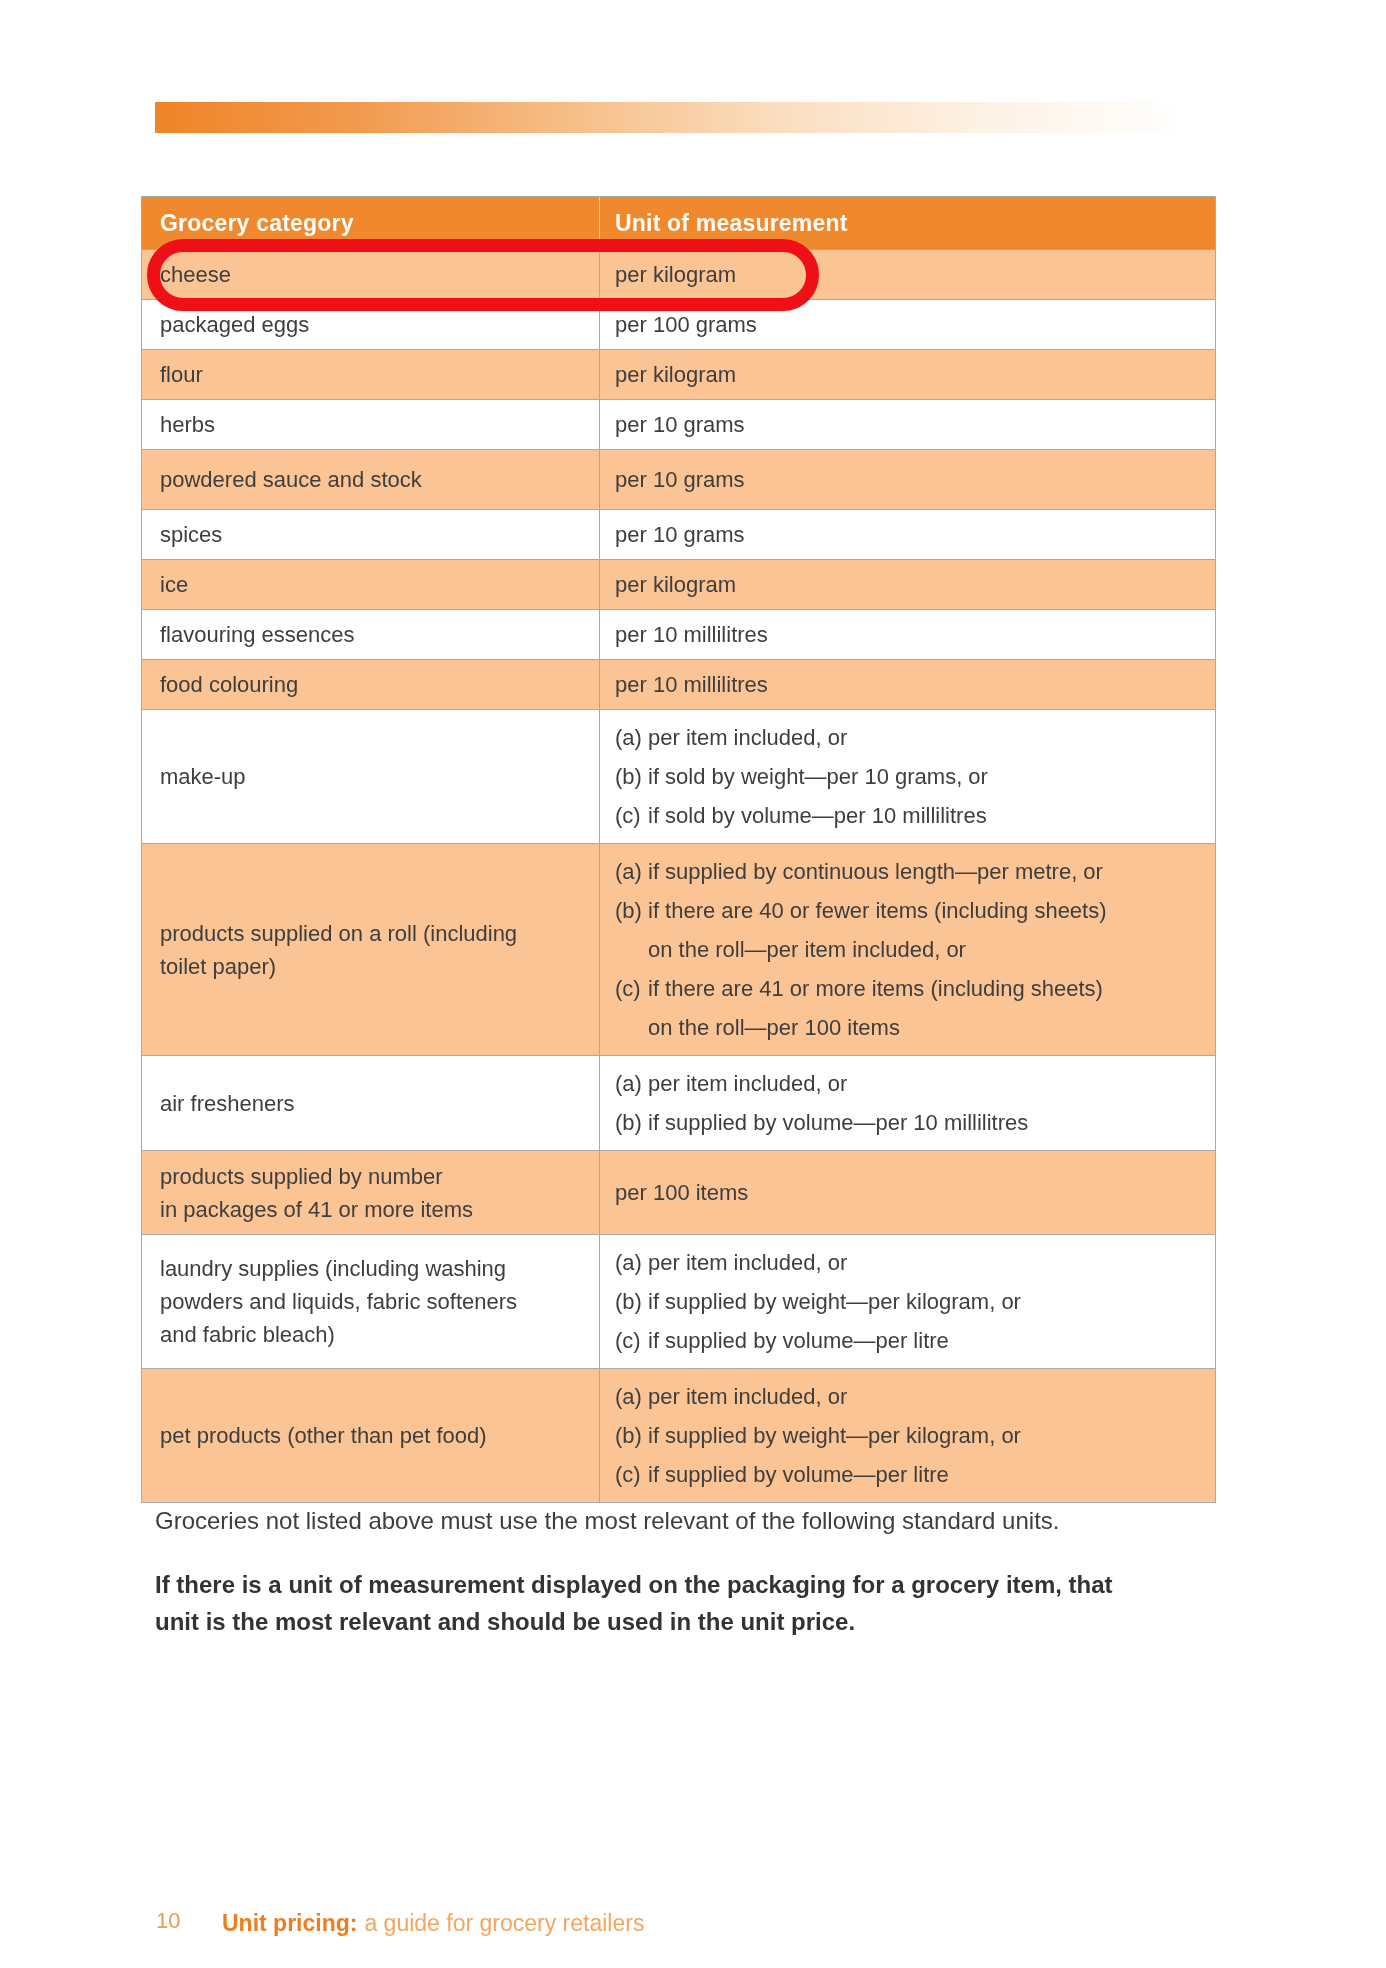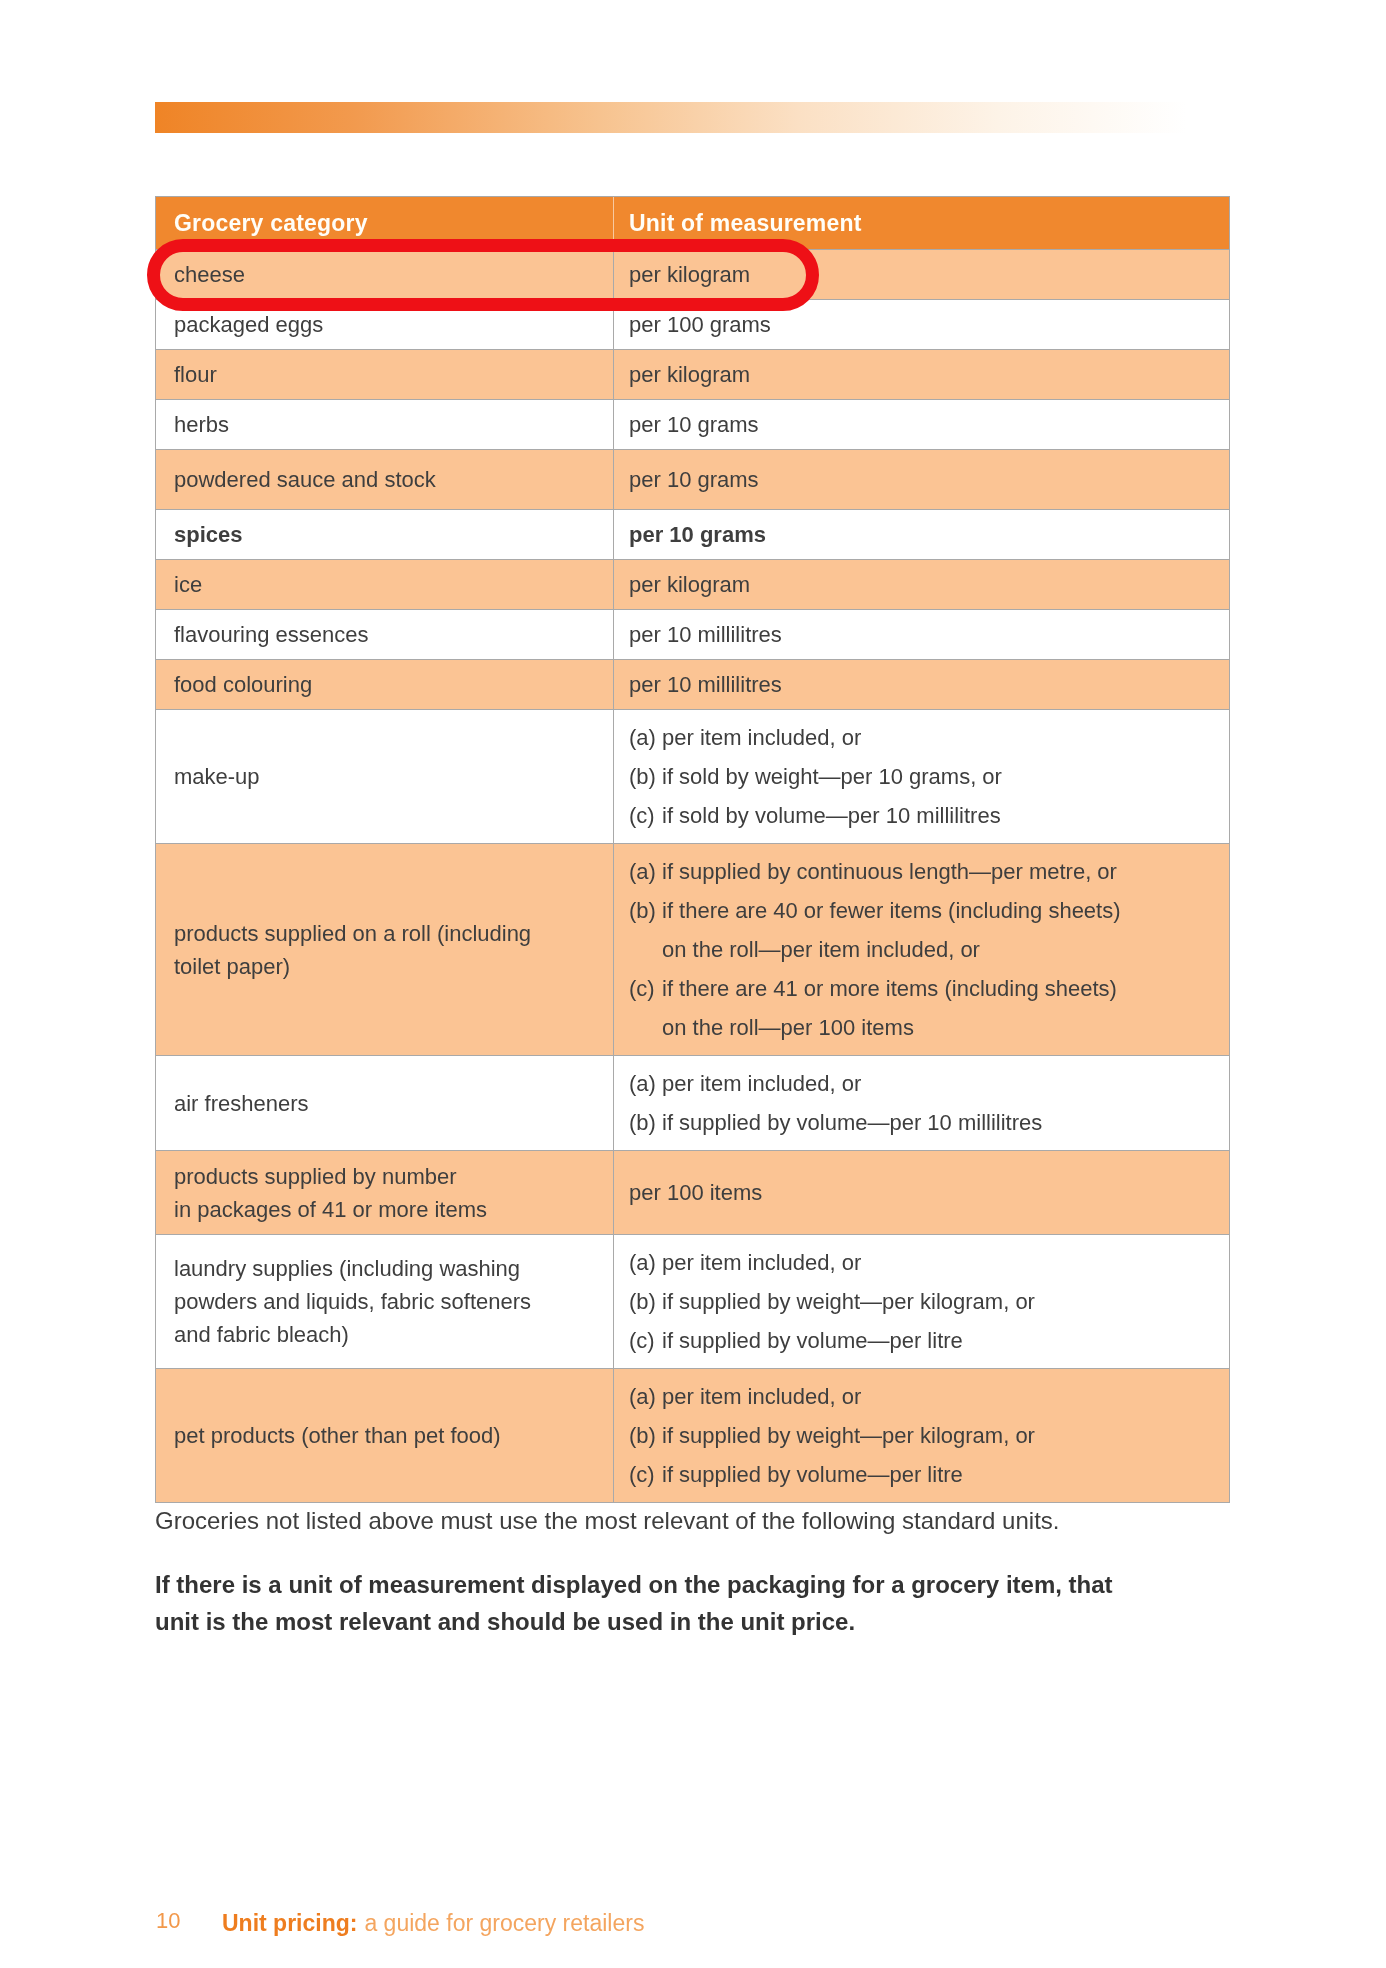--- a/index.html
+++ b/index.html
@@ -10,21 +10,21 @@
     font-family:"Liberation Sans", sans-serif;
     overflow:hidden;
   }
   
   .top-bar{
     position:absolute;left:155px;top:102px;width:1109px;height:31px;
     background:linear-gradient(to right,#ef8426 0%,#f29a4e 18%,#f7c38f 40%,#fbe0c4 58%,#fdf3e7 76%,#ffffff 93%);
   }
   
   .grocery-table{
-    position:absolute;left:155px;top:196px;width:1075px;
+    position:absolute;left:141px;top:196px;width:1075px;
     border:1px solid #a9a9a9;
     box-sizing:border-box;
     background:#ffffff;
   }
   .thead{
     display:flex;height:52px;background:#f0882e;box-sizing:border-box;
   }
   .thead .hcell{
     display:flex;align-items:center;
     color:#fffef8;font-size:23px;font-weight:bold;letter-spacing:.2px;
@@ -123,21 +123,21 @@
           </div>
         </div>
         <div class="trow shaded" style="height: 60px;">
           <div class="cat">
             <div class="cline">powdered sauce and stock</div>
           </div>
           <div class="unit">
             <div class="simple">per 10 grams</div>
           </div>
         </div>
-        <div class="trow" style="height: 50px; font-weight: bold;">
+        <div class="trow" style="height: 50px;">
           <div class="cat">
             <div class="cline">spices</div>
           </div>
           <div class="unit">
             <div class="simple">per 10 grams</div>
           </div>
         </div>
         <div class="trow shaded" style="height: 50px;">
           <div class="cat">
             <div class="cline">ice</div>

